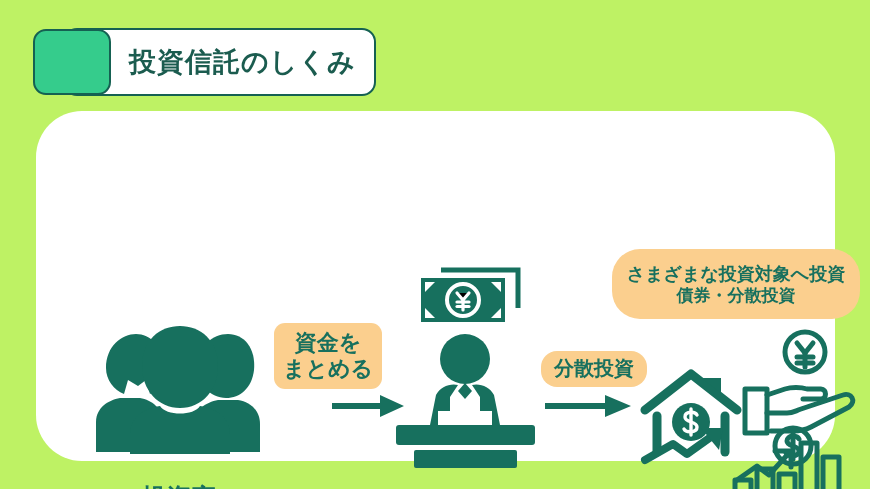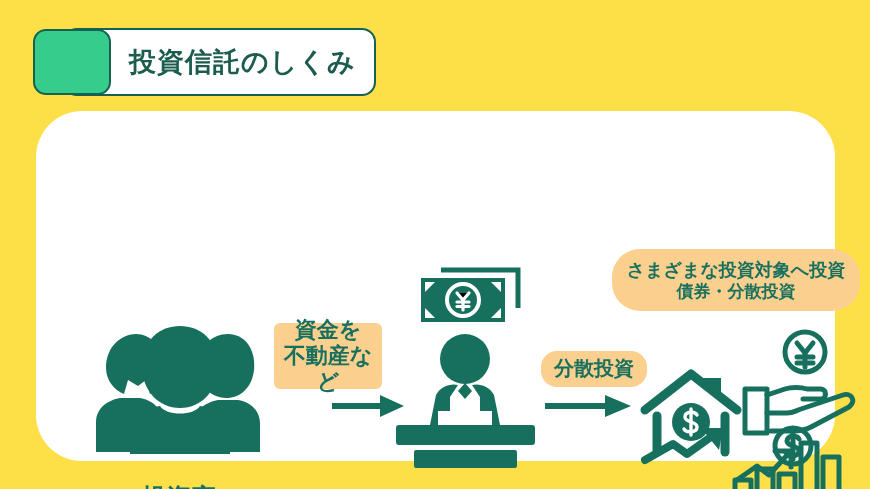--- a/index.html
+++ b/index.html
@@ -7,21 +7,21 @@
     padding: 0;
     background: #fff;
   }
   body {
     font-family: "DejaVu Sans", sans-serif;
   }
   #stage {
     position: relative;
     width: 870px;
     height: 489px;
-    background: #fde047;
+    background: #bef264;
     overflow: hidden;
   }
 
   
   #title-badge {
     position: absolute;
     left: 33px;
     top: 28px;
     width: 345px;
     height: 70px;
@@ -95,36 +95,36 @@
     text-align: center;
     line-height: 1.18;
   }
 
   
   #people-icon   { position: absolute; left: 58px;  top: 213px; width: 168px; height: 130px; }
   #label-investor{ left: 60px;  top: 372px; width: 166px; }
 
   #pill-pool {
     left: 238px; top: 212px; width: 108px; height: 66px;
-    font-size: 22px; border-radius: 6px;
+    font-size: 22px; border-radius: 11px;
   }
   #arrow1 { position: absolute; left: 296px; top: 282px; width: 72px; height: 26px; }
 
   #money-icon { position: absolute; left: 381px; top: 153px; width: 105px; height: 62px; }
   #pro-icon   { position: absolute; left: 352px; top: 222px; width: 155px; height: 135px; }
   #label-pro  { left: 340px; top: 375px; width: 185px; }
 
   #pill-diversify {
     left: 505px; top: 240px; width: 106px; height: 36px;
     font-size: 20px; border-radius: 16px; text-align: right;
   }
   #arrow2 { position: absolute; left: 509px; top: 282px; width: 86px; height: 26px; }
 
   #pill-targets {
-    left: 576px; top: 138px; width: 248px; height: 62px;
+    left: 576px; top: 138px; width: 248px; height: 70px;
     font-size: 17px; border-radius: 28px; padding: 0 4px;
     box-sizing: border-box;
   }
   #pill-targets .line1 { font-size: 18px; }
 
   #house-icon  { position: absolute; left: 603px; top: 255px; width: 104px; height: 102px; }
   #return-icon { position: absolute; left: 695px; top: 218px; width: 128px; height: 165px; }
 </style>
 </head>
 <body>
@@ -151,21 +151,21 @@
 
           <path d="M48 42 C48 16, 66 2, 86 2 C106 2, 124 16, 124 42 C124 66, 108 84, 86 84 C64 84, 48 66, 48 42 Z"></path>
           <path d="M36 130 L36 110 C36 94, 50 84, 66 82 C72 92, 100 92, 106 82 C122 84, 136 94, 136 110 L136 130 Z"></path>
         </g>
       </svg>
     </div>
     <div class="caption" id="label-investor">投資家</div>
 
     <div class="pill" id="pill-pool">
       <span>資金を</span>
-      <span>不動産など</span>
+      <span>まとめる</span>
     </div>
 
     <div id="arrow1">
       <svg viewBox="0 0 72 26" width="72" height="26" aria-hidden="true">
         <path d="M0 10 L48 10 L48 2 L72 13 L48 24 L48 16 L0 16 Z" fill="#17705e"></path>
       </svg>
     </div>
 
     <div id="money-icon">
       <svg viewBox="0 0 105 62" width="105" height="62" aria-hidden="true">

